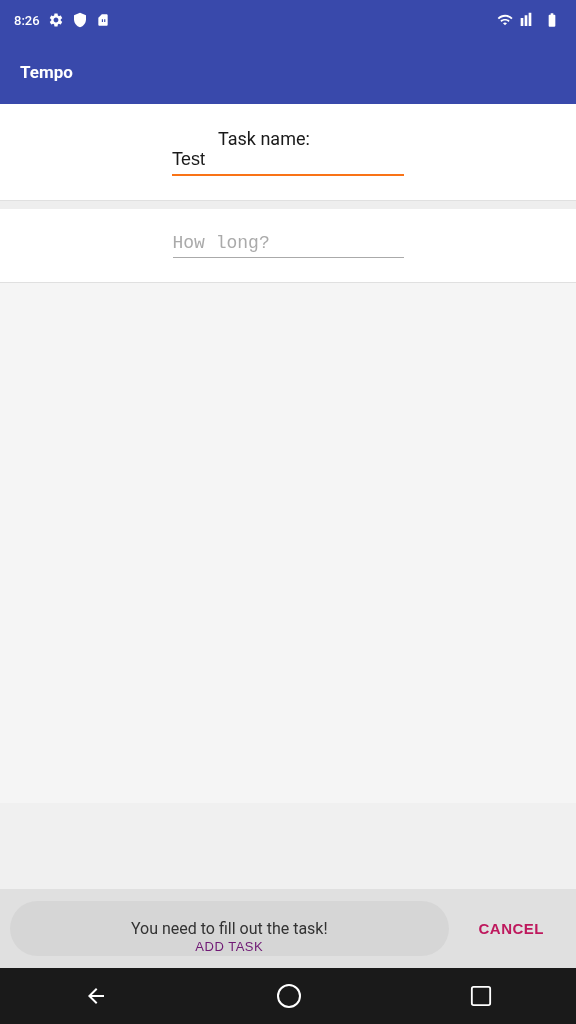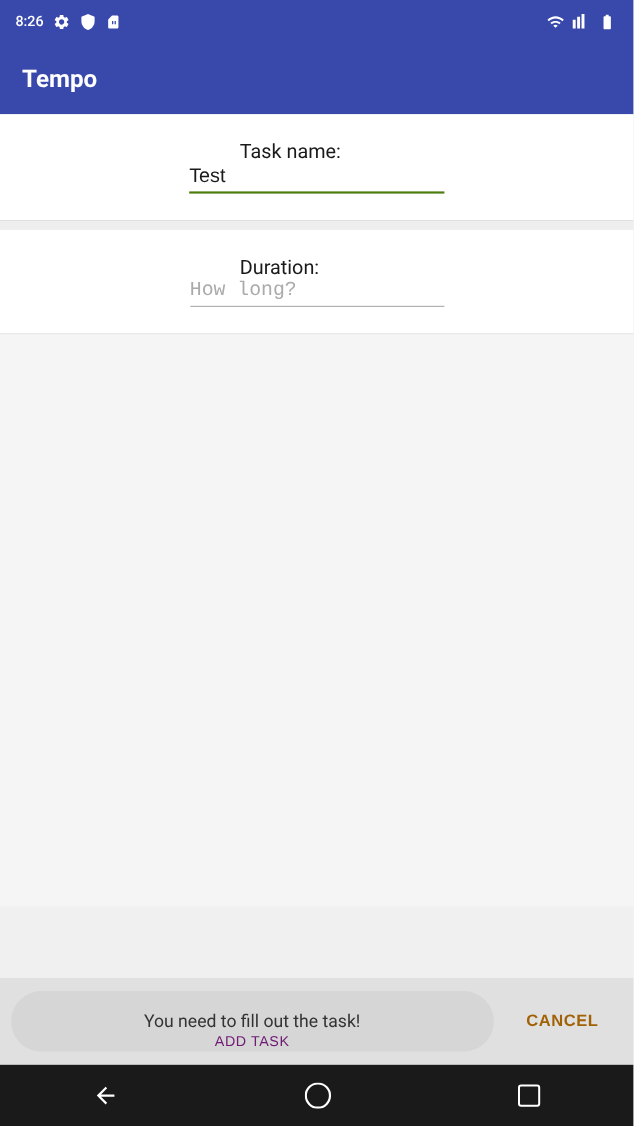--- a/index.html
+++ b/index.html
@@ -46,21 +46,21 @@
       width: 100%;
       height: 64px;
       background: #3949AB;
       display: flex;
       align-items: center;
       padding: 0 20px;
     }
 
     .app-title {
       color: white;
-      font-size: 22px;
+      font-size: 17px;
       font-weight: bold;
     }
 
     
     .main-content {
       background: #f5f5f5;
       flex: 1;
       padding: 0;
     }
 
@@ -81,21 +81,21 @@
       flex-shrink: 0;
     }
 
     .form-input {
       flex: 1;
       border: none;
       outline: none;
       font-size: 18px;
       color: #1a1a1a;
       background: transparent;
-      border-bottom: 2px solid #4d7c0f;
+      border-bottom: 2px solid #f97316;
       padding-bottom: 4px;
     }
 
     .form-input::placeholder {
       color: #aaa;
     }
 
     .form-input.inactive {
       border-bottom: 1px solid #aaa;
       font-family: Liberation Mono, monospace;
@@ -154,21 +154,21 @@
       text-transform: uppercase;
     }
 
     .cancel-btn {
       background: #e0e0e0;
       border: none;
       border-radius: 4px;
       padding: 18px 22px;
       font-size: 15px;
       font-weight: 700;
-      color: #a16207;
+      color: #be185d;
       cursor: pointer;
       letter-spacing: 0.5px;
       margin-left: 8px;
       text-transform: uppercase;
     }
 
     
     .nav-bar {
       position: absolute;
       bottom: 0;
@@ -242,21 +242,20 @@
 <div class="main-content">
 
   <div class="form-row">
     <label class="form-label">Task name:</label>
     <input class="form-input" type="text" value="Test" style="">
   </div>
 
   <div class="form-row-separator"></div>
 
   <div class="form-row">
-    <label class="form-label">Duration:</label>
     <input class="form-input inactive" type="text" placeholder="How long?" style="">
   </div>
 
 </div>
 
 <div class="empty-space"></div>
 
 <div class="bottom-area">
   <div class="toast-message">
     <span>You need to fill out the task!</span>

